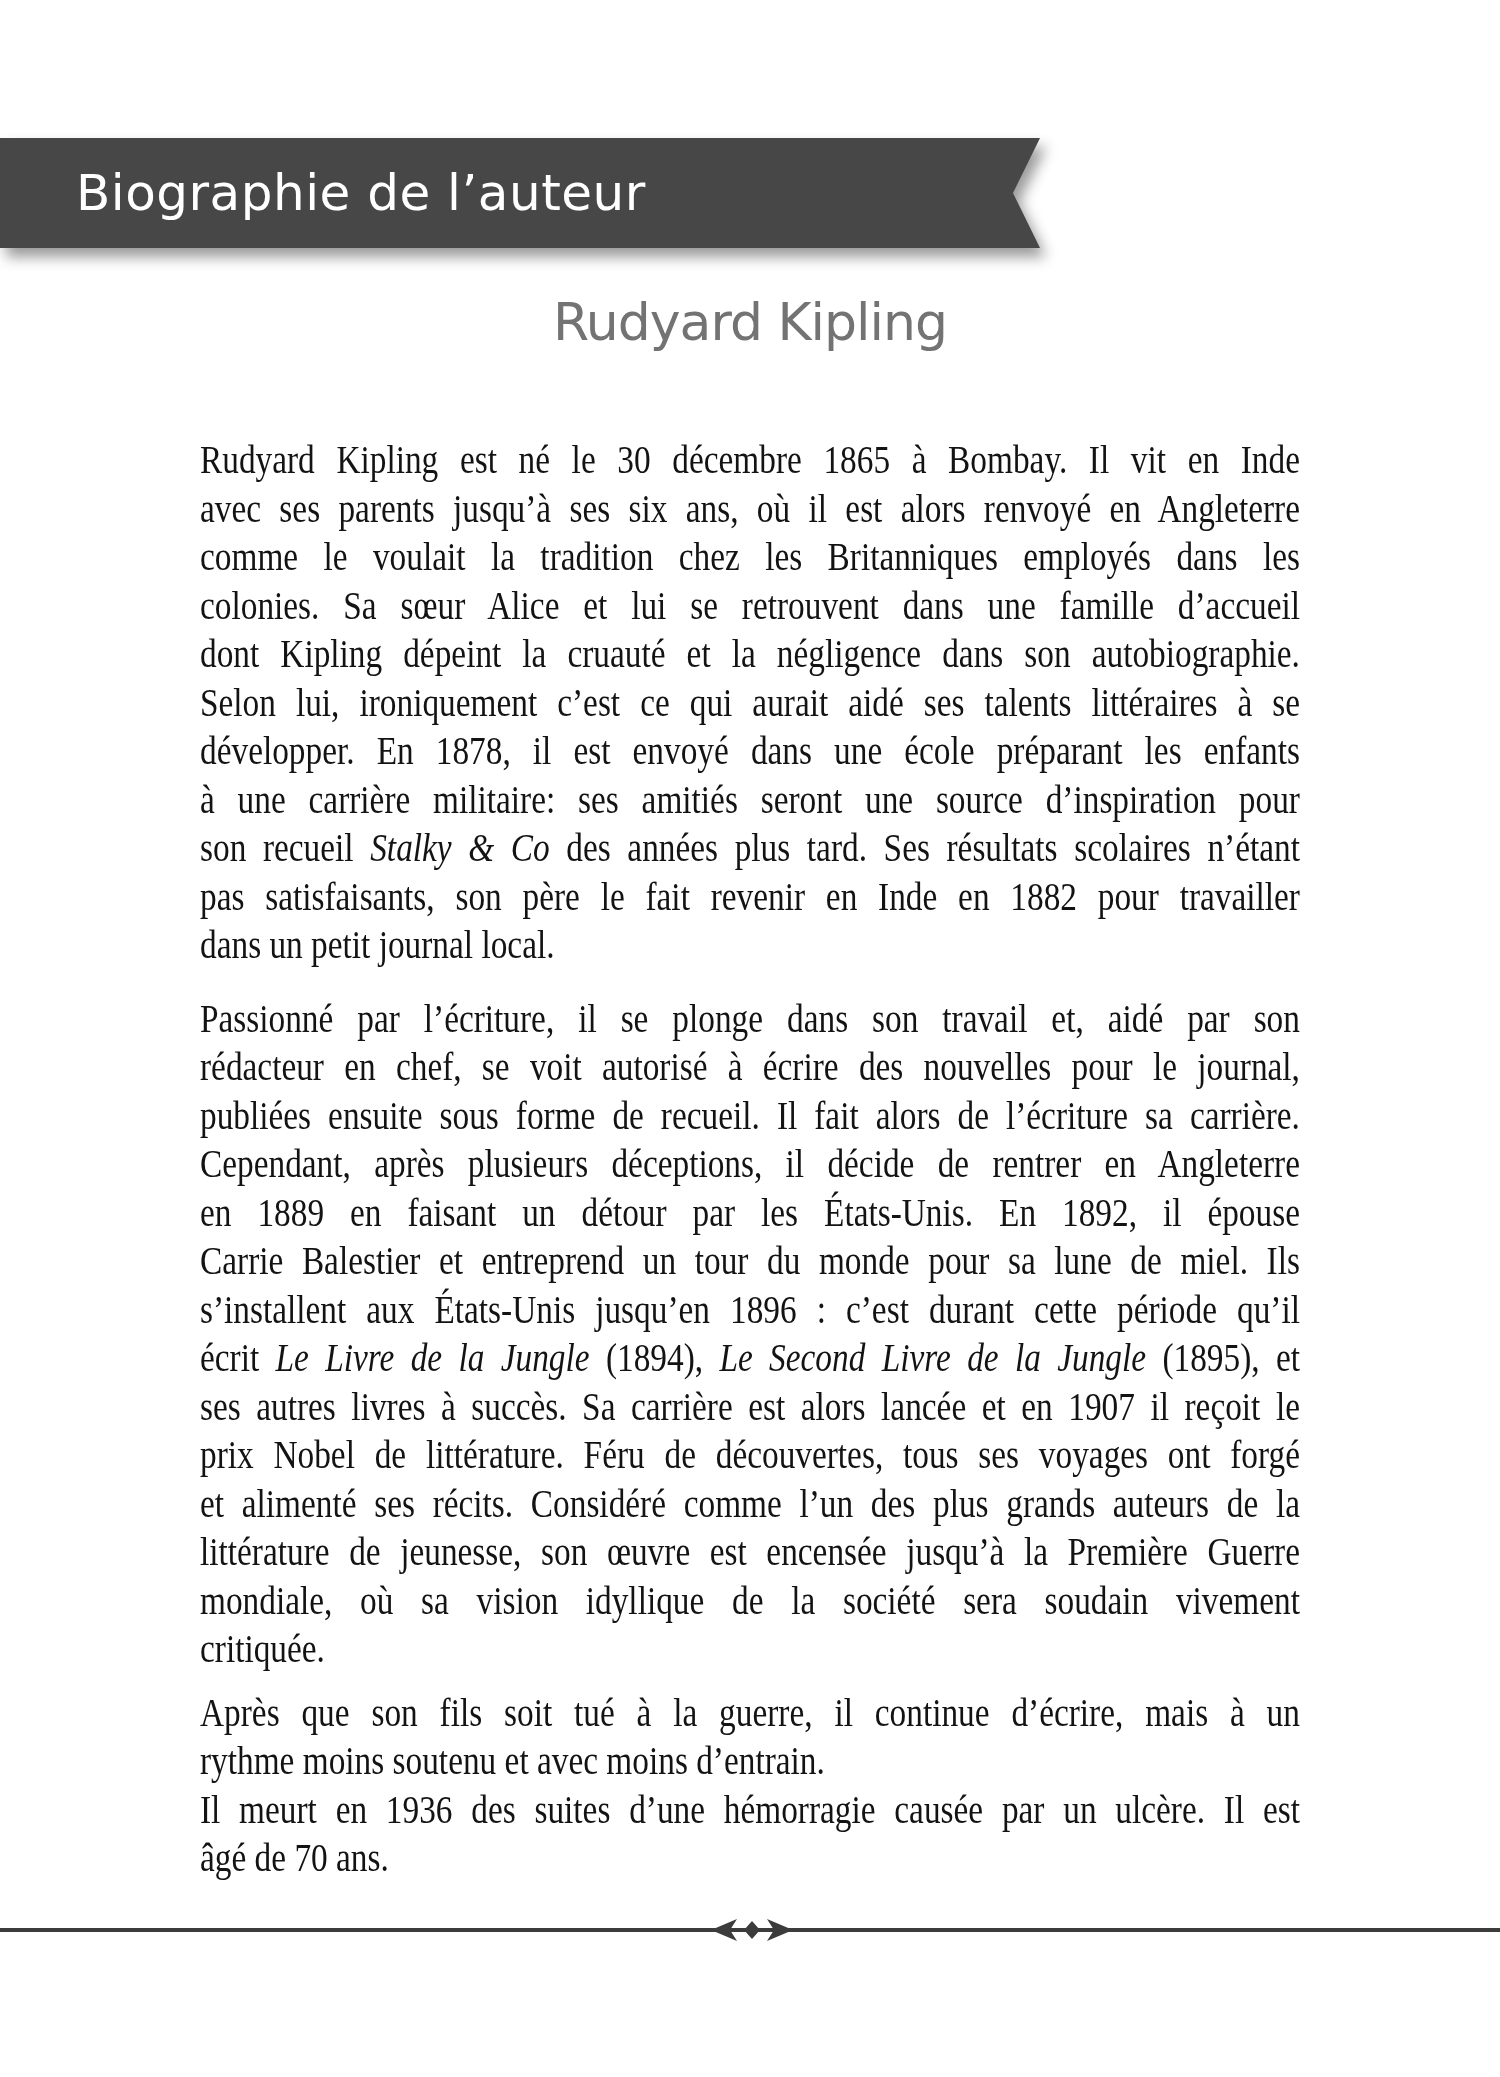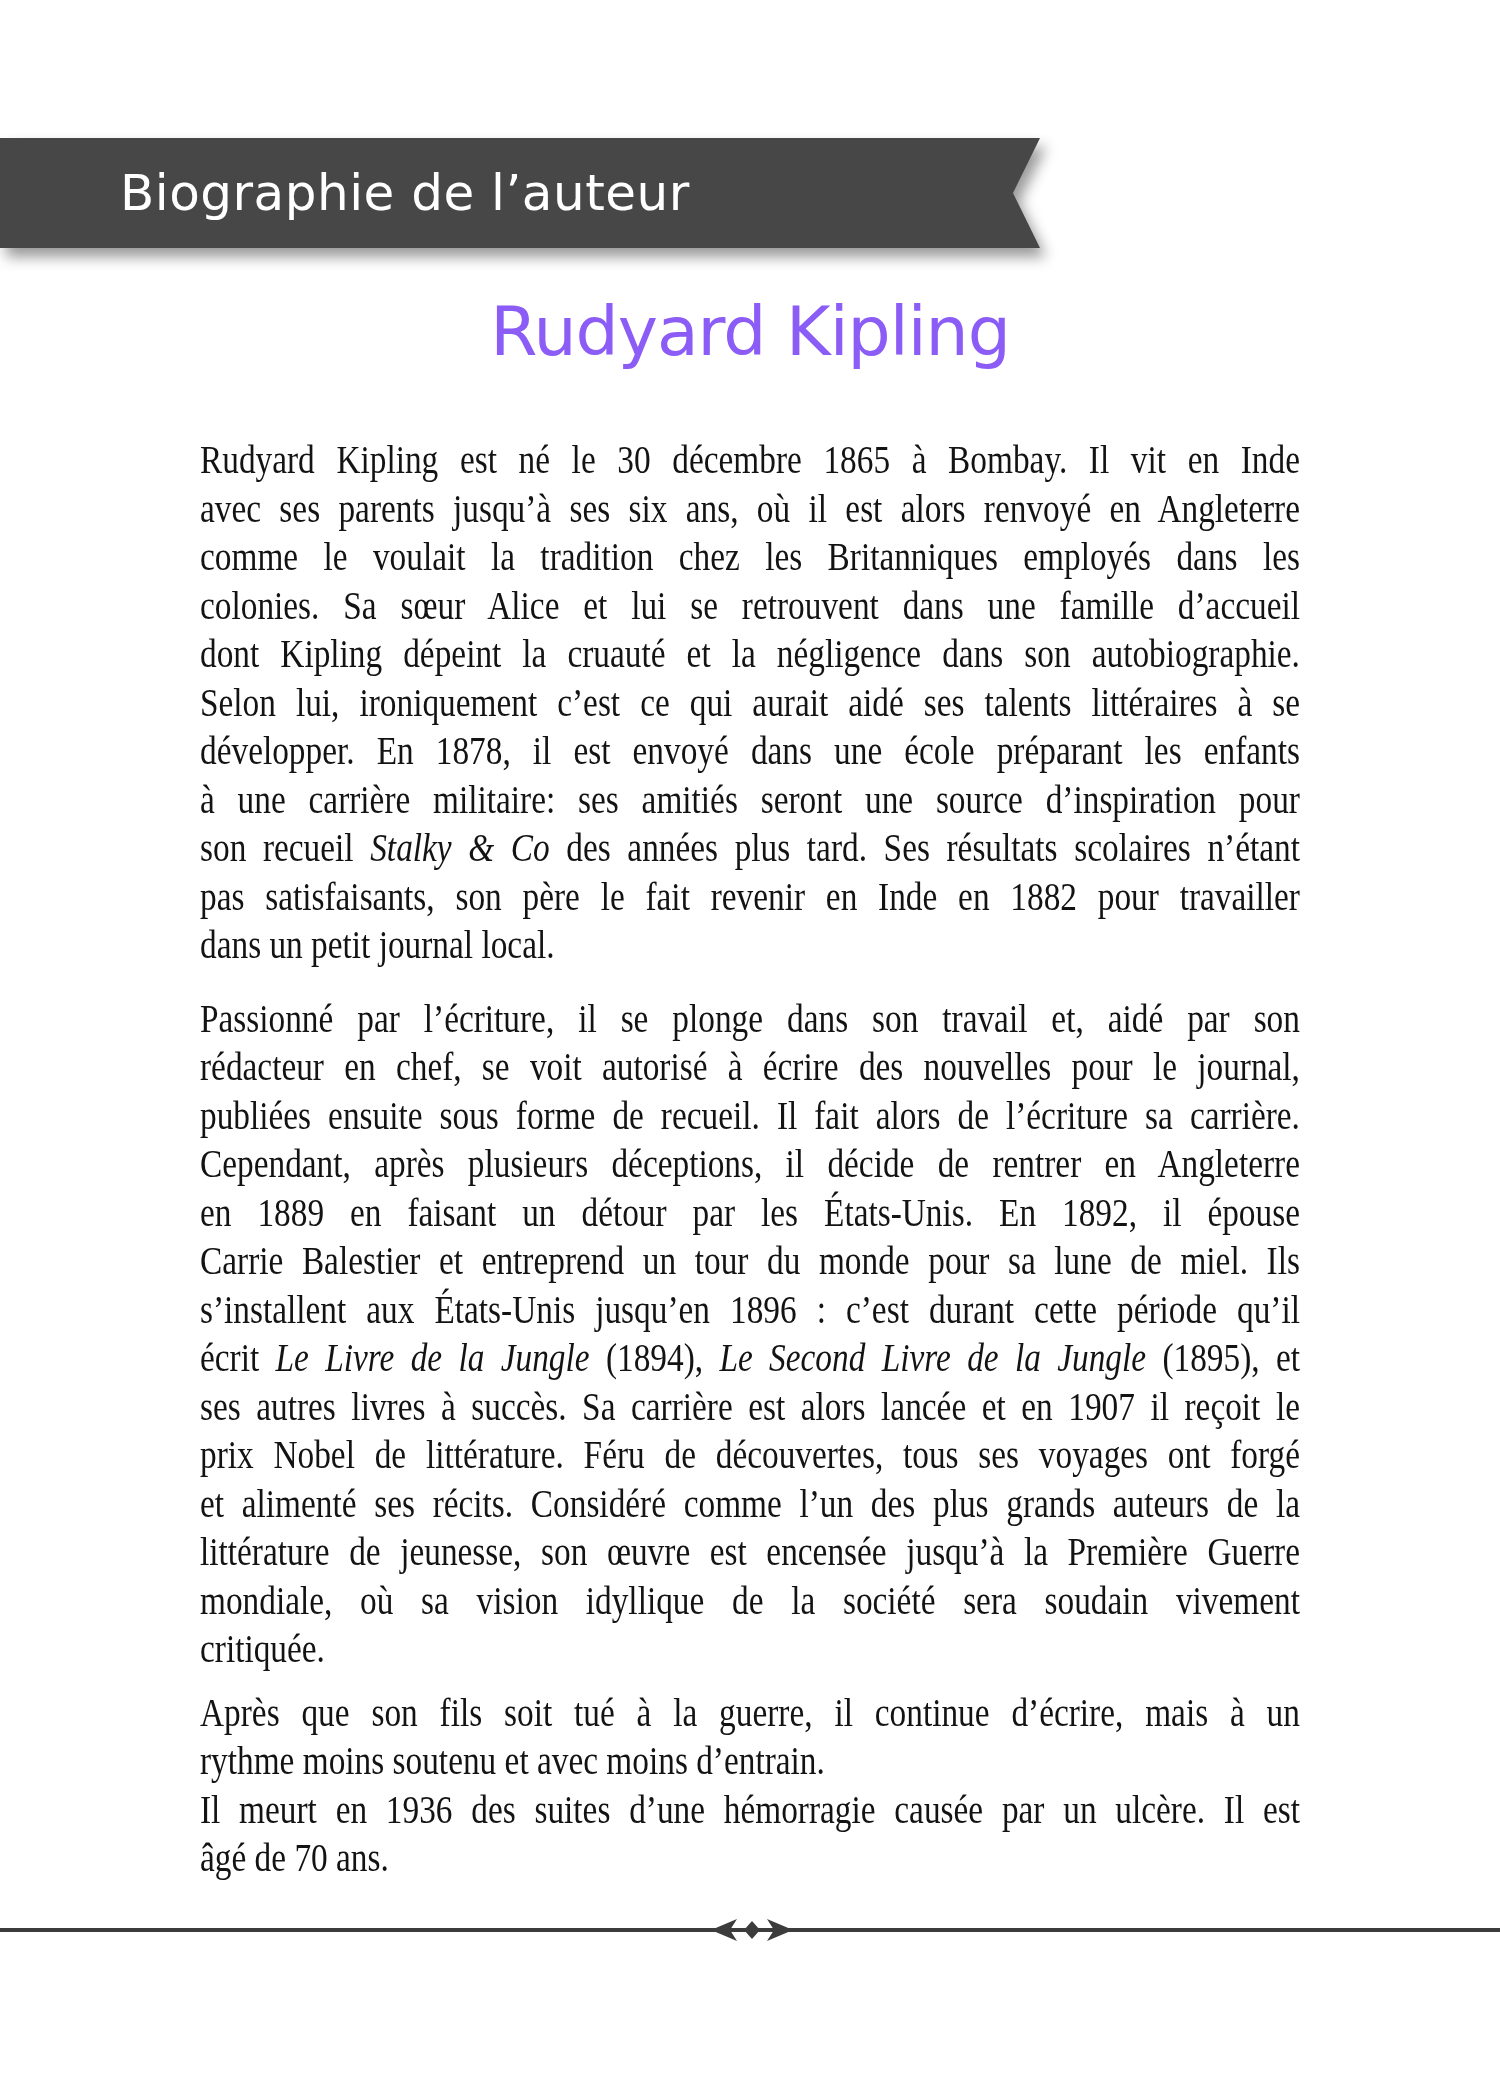--- a/index.html
+++ b/index.html
@@ -21,41 +21,41 @@
   }
   .ribbon {
     width: 1040px;
     height: 110px;
     background: #474747;
     clip-path: polygon(0 0, 100% 0, calc(100% - 27px) 50%, 100% 100%, 0 100%);
     display: flex;
     align-items: center;
   }
   .ribbon-label {
-    padding-left: 120px;
+    padding-left: 76px;
     color: #ffffff;
     font-family: "DejaVu Sans", sans-serif;
     font-size: 50px;
     letter-spacing: 0.5px;
     white-space: nowrap;
   }
 
   
   .page-title {
     position: absolute;
     top: 292px;
     left: 0;
     width: 100%;
     margin: 0;
     text-align: center;
     font-family: "DejaVu Sans", sans-serif;
     font-weight: normal;
-    font-size: 68px;
+    font-size: 52px;
     letter-spacing: -1px;
-    color: #8b5cf6;
+    color: #737373;
   }
 
   
   .article {
     position: absolute;
     left: 200px;
     top: 436px;
     width: 1320px;
     transform: scaleX(0.8333);
     transform-origin: left top;

